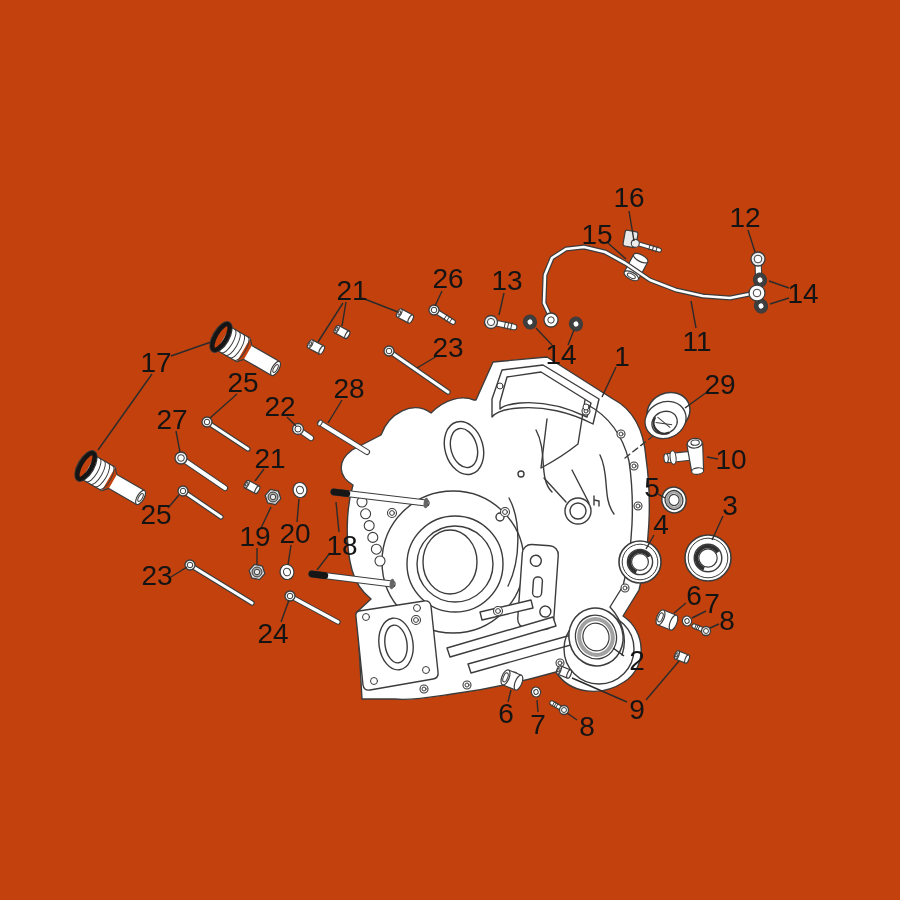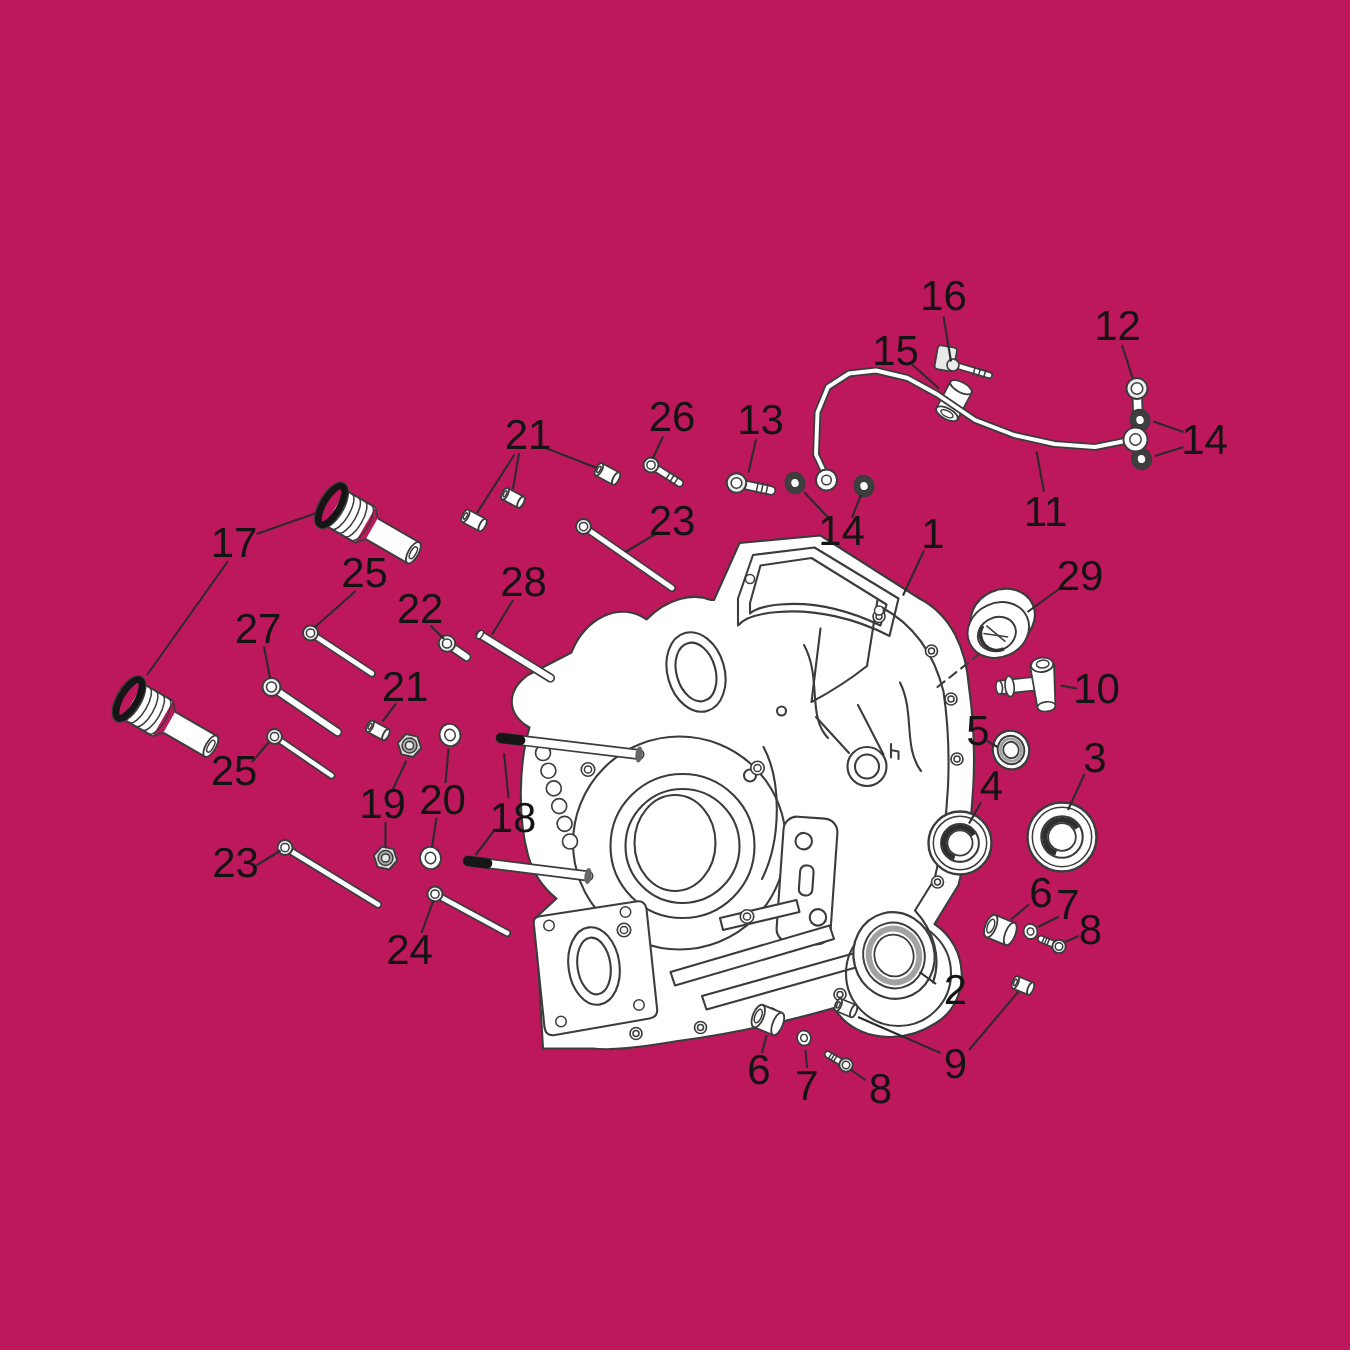--- a/index.html
+++ b/index.html
@@ -1,16 +1,16 @@
 <!DOCTYPE html>
 <html><head>
 <meta charset="utf-8">
 <style>
   html,body{margin:0;padding:0;background:#ffffff;}
-  .stage{position:relative;width:900px;height:900px;background:#be185d;overflow:hidden;
+  .stage{position:relative;width:900px;height:900px;background:#c2410c;overflow:hidden;
          font-family:"Liberation Sans", sans-serif;}
   svg{display:block;width:900px;height:900px;}
   text{font-family:"Liberation Sans", sans-serif;fill:#141414;}
 </style>
 </head>
 <body>
 
 <div class="stage">
   <svg id="diagram-svg" viewBox="0 0 900 900" xmlns="http://www.w3.org/2000/svg">
 

